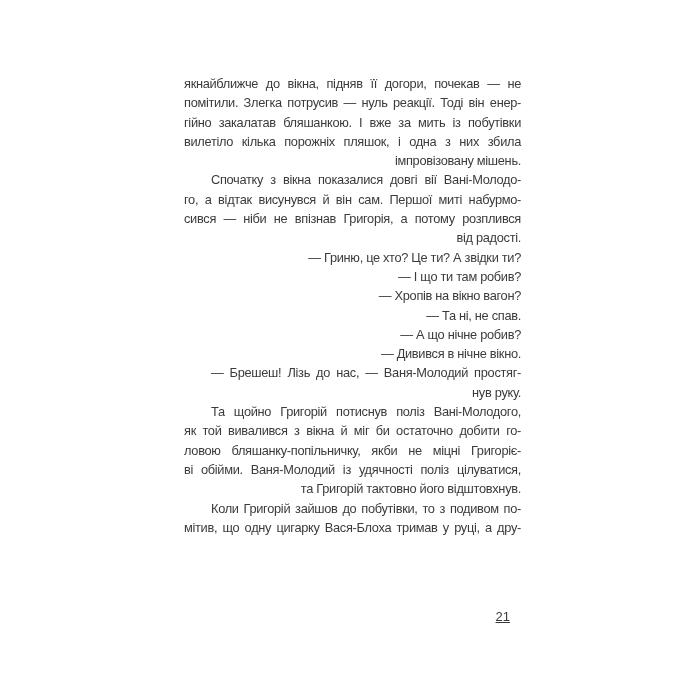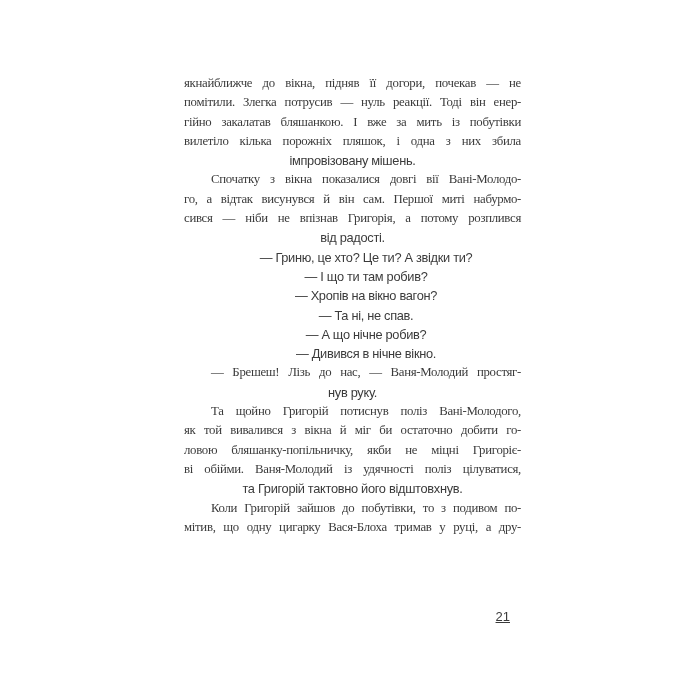--- a/index.html
+++ b/index.html
@@ -20,26 +20,25 @@
     left: 184px;
     top: 74px;
     width: 337px;
     font-size: 12.8px;
     line-height: 19.3px;
     letter-spacing: -0.3px;
     color: #3b3b3b;
   }
   .line {
     height: 19.3px;
-    text-align: center;
+    text-align: right;
   }
   .line.justify {
     text-align: justify;
     text-align-last: justify;
-    font-family: Liberation Serif, serif;
   }
   .line.indent {
     text-indent: 27px;
   }
   .page-number {
     position: absolute;
     top: 610px;
     right: 190px;
     font-size: 13px;
     line-height: 14px;

